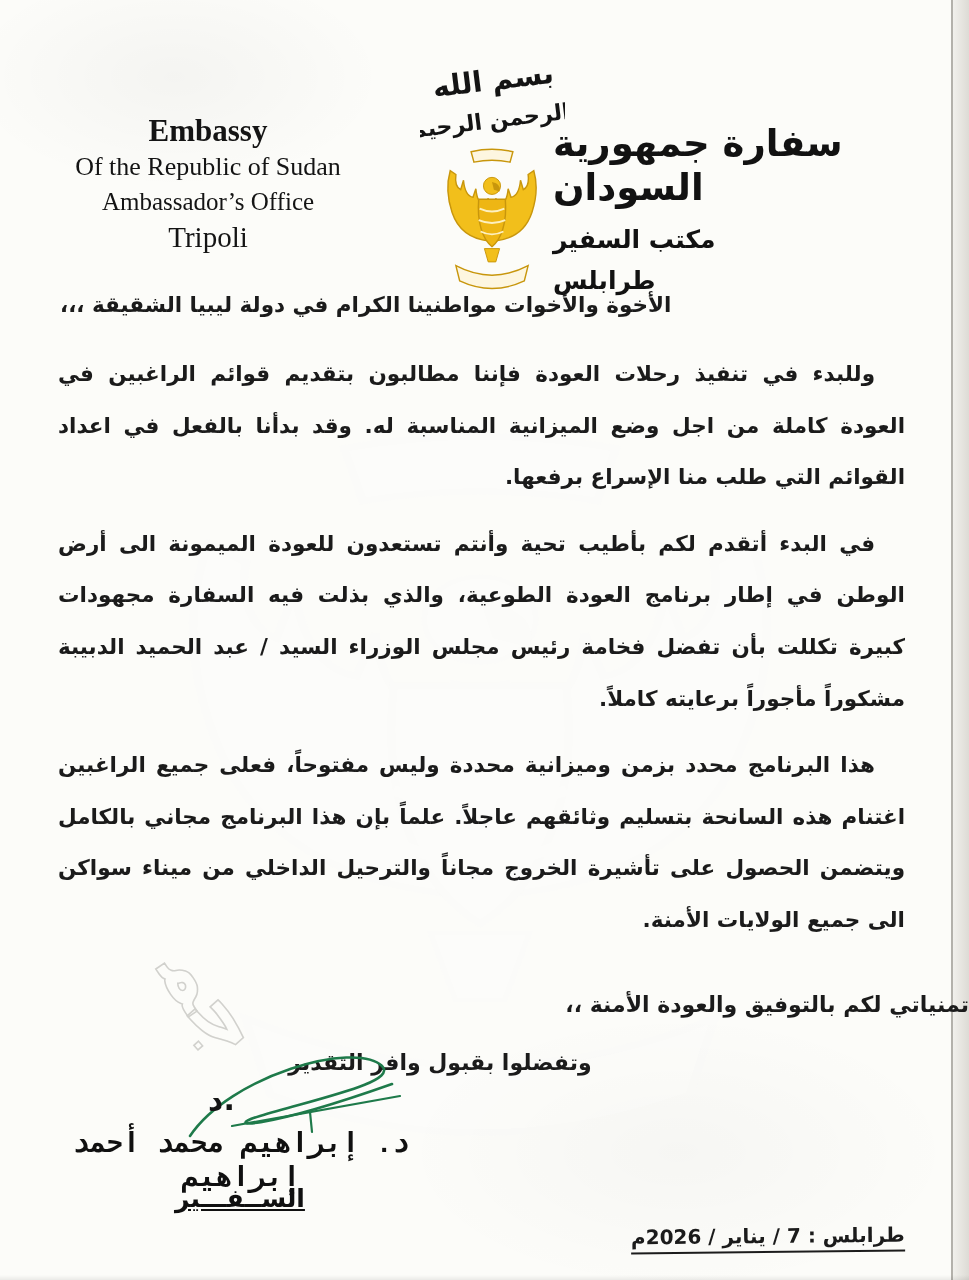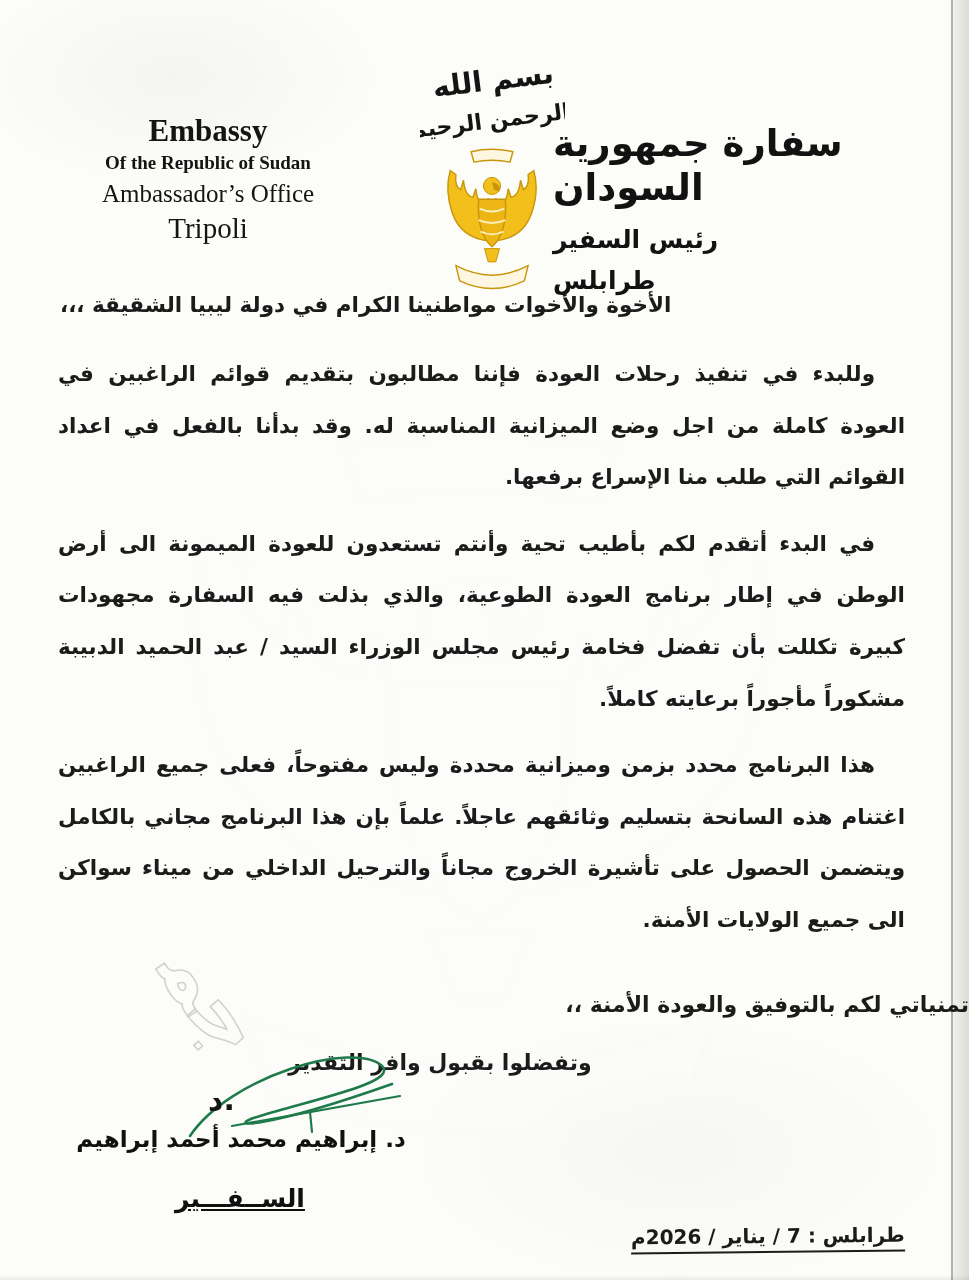--- a/index.html
+++ b/index.html
@@ -35,21 +35,21 @@
   .wm-arc{
     position:absolute;left:140px;top:950px;width:700px;height:300px;
     opacity:.5;pointer-events:none;
   }
   
   .lh-en{
     position:absolute;left:38px;top:112px;width:340px;
     text-align:center;font-family:"Liberation Serif", serif;color:#141414;
   }
   .lh-en .l1{font-size:31px;font-weight:bold;line-height:1.25;}
-  .lh-en .l2{font-size:19px;font-weight:bold;line-height:1.25;}
+  .lh-en .l2{font-size:26px;font-weight:normal;line-height:1.25;}
   .lh-en .l3{font-size:25px;line-height:1.35;margin-top:2px;}
   .lh-en .l4{font-size:29px;line-height:1.3;}
   .lh-ar{
     position:absolute;right:26px;top:122px;width:390px;
     text-align:left;direction:rtl;color:#121212;
   }
   .lh-ar .l1{font-size:37px;font-weight:bold;line-height:1.2;}
   .lh-ar .l2{font-size:25px;font-weight:bold;margin-top:14px;}
   .lh-ar .l3{font-size:25px;font-weight:bold;margin-top:12px;}
   .bismillah{position:absolute;left:420px;top:52px;width:145px;height:95px;}
@@ -80,21 +80,21 @@
     position:absolute;left:250px;top:1050px;width:380px;
     direction:rtl;text-align:center;
     font-size:22px;font-weight:bold;
   }
   
   .sig{position:absolute;left:160px;top:1038px;width:270px;height:115px;}
   .sig svg{width:100%;height:100%;}
   .signer-name{
     position:absolute;left:66px;top:1126px;width:350px;
     direction:rtl;text-align:center;
-    font-size:23px;font-weight:bold;color:#101010;
+    font-size:28px;font-weight:bold;color:#101010;font-family:Liberation Mono, monospace;
   }
   .signer-title{
     position:absolute;left:140px;top:1184px;width:200px;
     direction:rtl;text-align:center;
     font-size:25px;font-weight:bold;color:#101010;text-decoration:underline;
   }
   
   .date-line{
     position:absolute;right:64px;top:1224px;
     direction:rtl;
@@ -154,21 +154,21 @@
       <path d="M60,38 q10,2 8,10 l-6,-2 z" fill="#c8960c"></path>
       <path d="M46,56 L74,56 C76,80 70,98 60,106 C50,98 44,80 46,56 Z" fill="#eeb614" stroke="#c8960c" stroke-width="1.5"></path>
       <path d="M47,66 Q60,72 73,66 M46,78 Q60,84 74,78 M48,90 Q60,96 72,90" fill="none" stroke="#fdf0c0" stroke-width="2"></path>
       <path d="M52,108 L68,108 L64,122 L56,122 Z" fill="#f2bf1b" stroke="#c8960c"></path>
       <path d="M22,126 Q60,146 98,126 L94,142 Q60,158 26,142 Z" fill="#fdf6e0" stroke="#c8960c" stroke-width="1.5"></path>
     </svg>
   </div>
 
   <div class="lh-ar">
     <div class="l1">سفارة جمهورية السودان</div>
-    <div class="l2">رئيس السفير</div>
+    <div class="l2">مكتب السفير</div>
     <div class="l3">طرابلس</div>
   </div>
 
   <div class="salutation">الأخوة والأخوات مواطنينا الكرام في دولة ليبيا الشقيقة ،،،</div>
 
   <div class="body-text">
     <p>وللبدء في تنفيذ رحلات العودة فإننا مطالبون بتقديم قوائم الراغبين في العودة كاملة من اجل وضع الميزانية المناسبة له. وقد بدأنا بالفعل في اعداد القوائم التي طلب منا الإسراع برفعها.</p>
     <p>في البدء أتقدم لكم بأطيب تحية وأنتم تستعدون للعودة الميمونة الى أرض الوطن في إطار برنامج العودة الطوعية، والذي بذلت فيه السفارة مجهودات كبيرة تكللت بأن تفضل فخامة رئيس مجلس الوزراء السيد / عبد الحميد الدبيبة مشكوراً مأجوراً برعايته كاملاً.</p>
     <p>هذا البرنامج محدد بزمن وميزانية محددة وليس مفتوحاً، فعلى جميع الراغبين اغتنام هذه السانحة بتسليم وثائقهم عاجلاً. علماً بإن هذا البرنامج مجاني بالكامل ويتضمن الحصول على تأشيرة الخروج مجاناً والترحيل الداخلي من ميناء سواكن الى جميع الولايات الأمنة.</p>
   </div>

